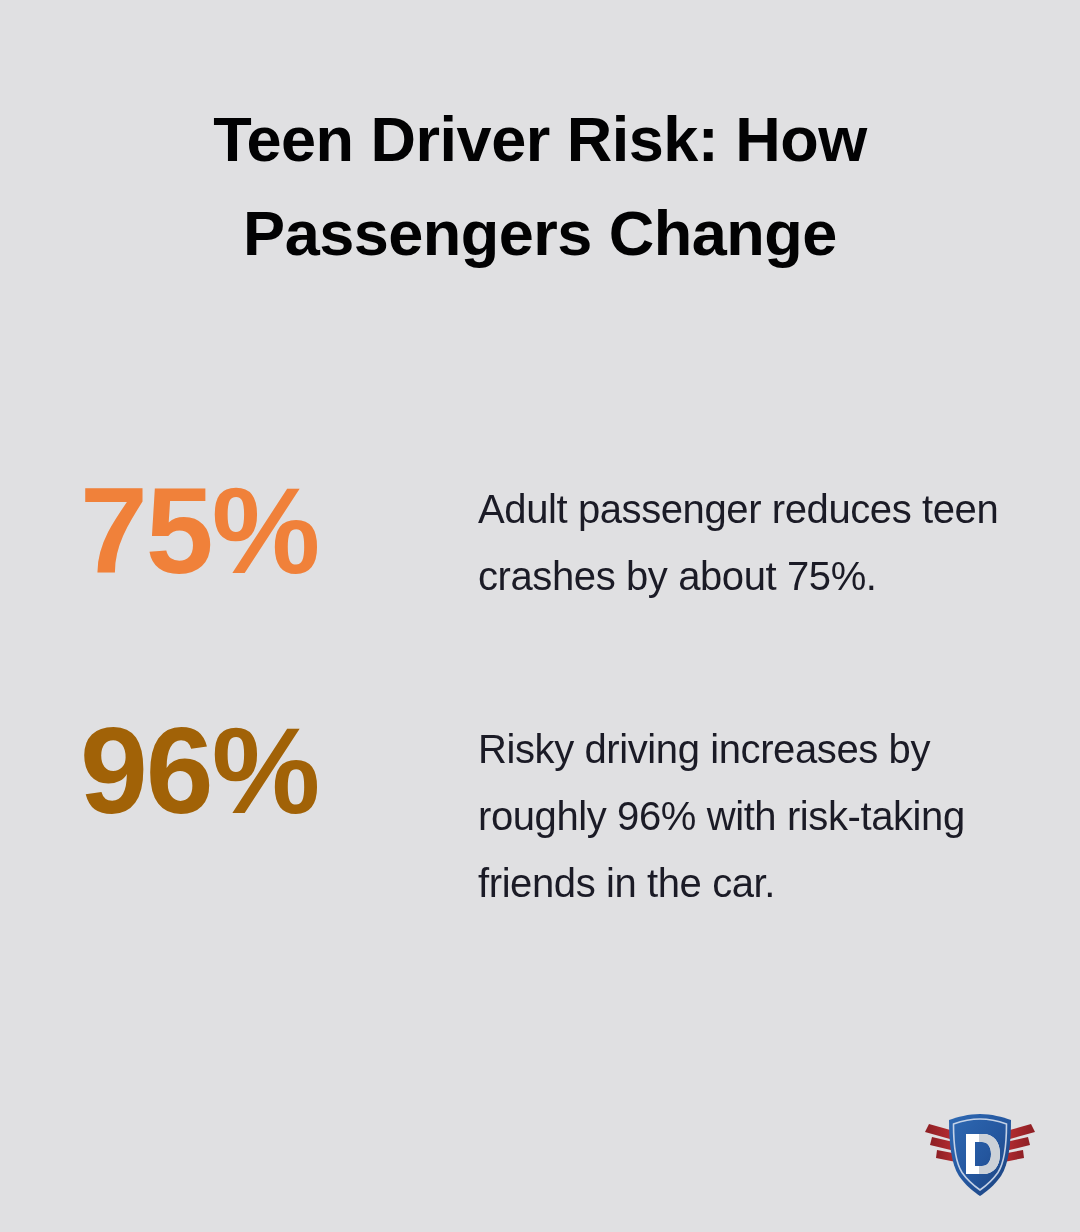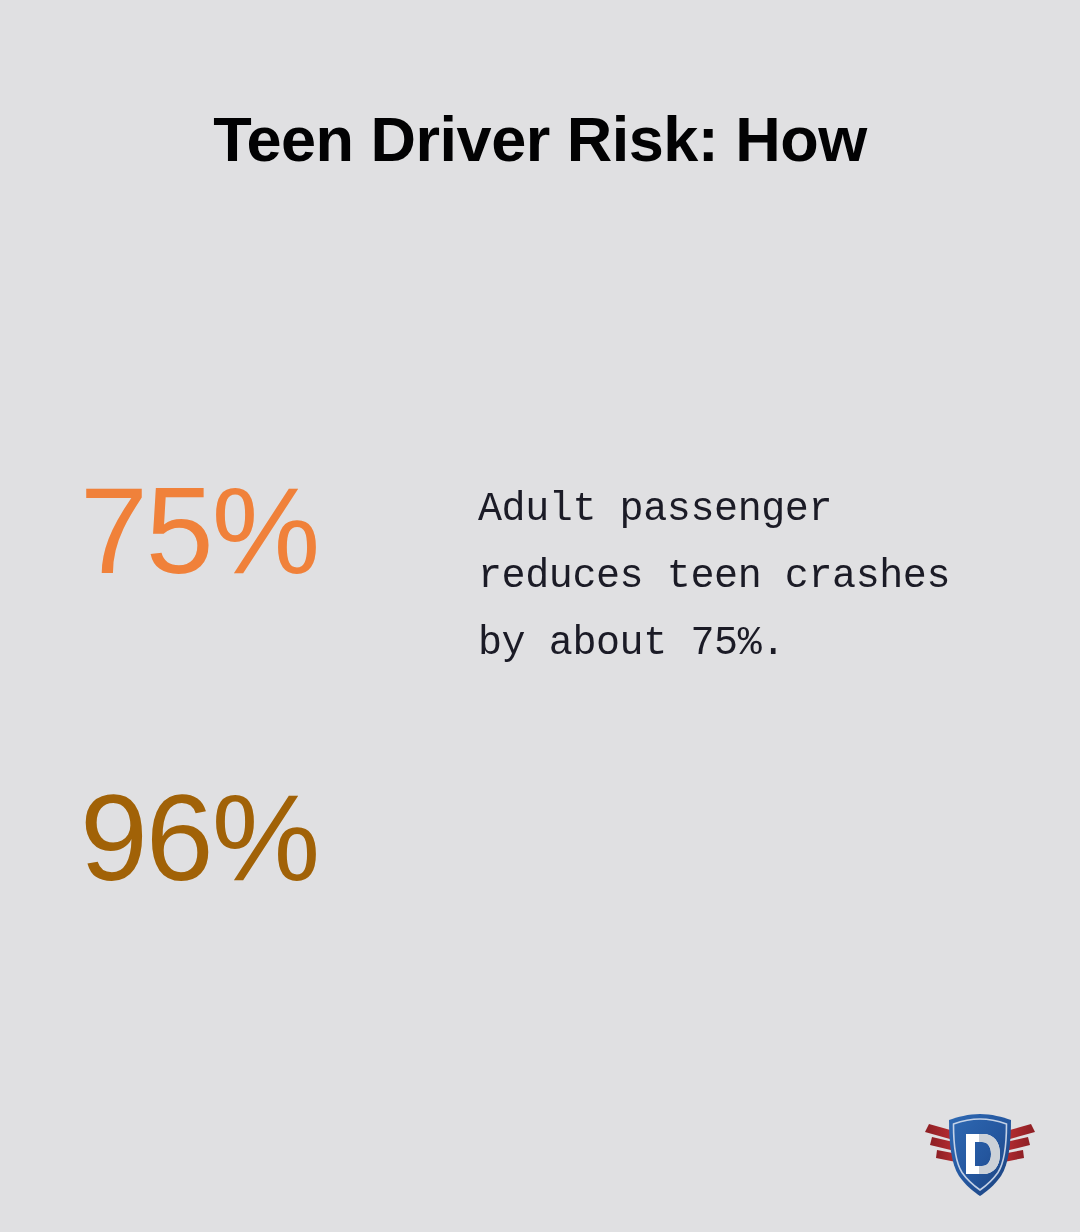--- a/index.html
+++ b/index.html
@@ -57,34 +57,34 @@
     padding-left: 80px;
     box-sizing: border-box;
   }
   .stat-row.second {
     margin-top: 86px;
   }
   .stat-figure {
     flex: 0 0 398px;
     width: 398px;
     font-family: "Liberation Sans", sans-serif;
-    font-weight: 400;
+    font-weight: 700;
     font-size: 122px;
     line-height: 150px;
     letter-spacing: -2px;
     white-space: nowrap;
   }
   .stat-figure.orange { color: #f0813a; }
   .stat-figure.teal   { color: #a16207; }
 
   .stat-desc {
     flex: 1 1 auto;
     padding-top: 20px;
     padding-right: 62px;
-    font-family: Liberation Mono, monospace;
+    font-family: Liberation Sans, sans-serif;
     font-weight: 300;
     font-size: 40px;
     line-height: 67px;
     color: #1b1b26;
     letter-spacing: -0.4px;
   }
 
   
   .logo {
     position: absolute;
@@ -95,31 +95,33 @@
   }
   .logo svg { display: block; width: 118px; height: 92px; }
 </style>
 </head>
 <body>
 
 <div id="infographic">
 
   <div class="title-block">
     <span class="title-line">Teen Driver Risk: How</span>
+    <span class="title-line">Passengers Change</span>
   </div>
 
   <div class="stats-wrap">
 
     <div class="stat-row first">
       <div class="stat-figure orange">75%</div>
       <div class="stat-desc">Adult passenger reduces teen crashes by about 75%.</div>
     </div>
 
     <div class="stat-row second">
       <div class="stat-figure teal">96%</div>
+      <div class="stat-desc">Risky driving increases by roughly 96% with risk-taking friends in the car.</div>
     </div>
 
   </div>
 
   <div class="logo">
     <svg viewBox="0 0 118 92" xmlns="http://www.w3.org/2000/svg">
       <defs>
         <linearGradient id="shieldGrad" x1="0" y1="0" x2="1" y2="1">
           <stop offset="0%" stop-color="#2f6ab4"></stop>
           <stop offset="55%" stop-color="#24569e"></stop>

